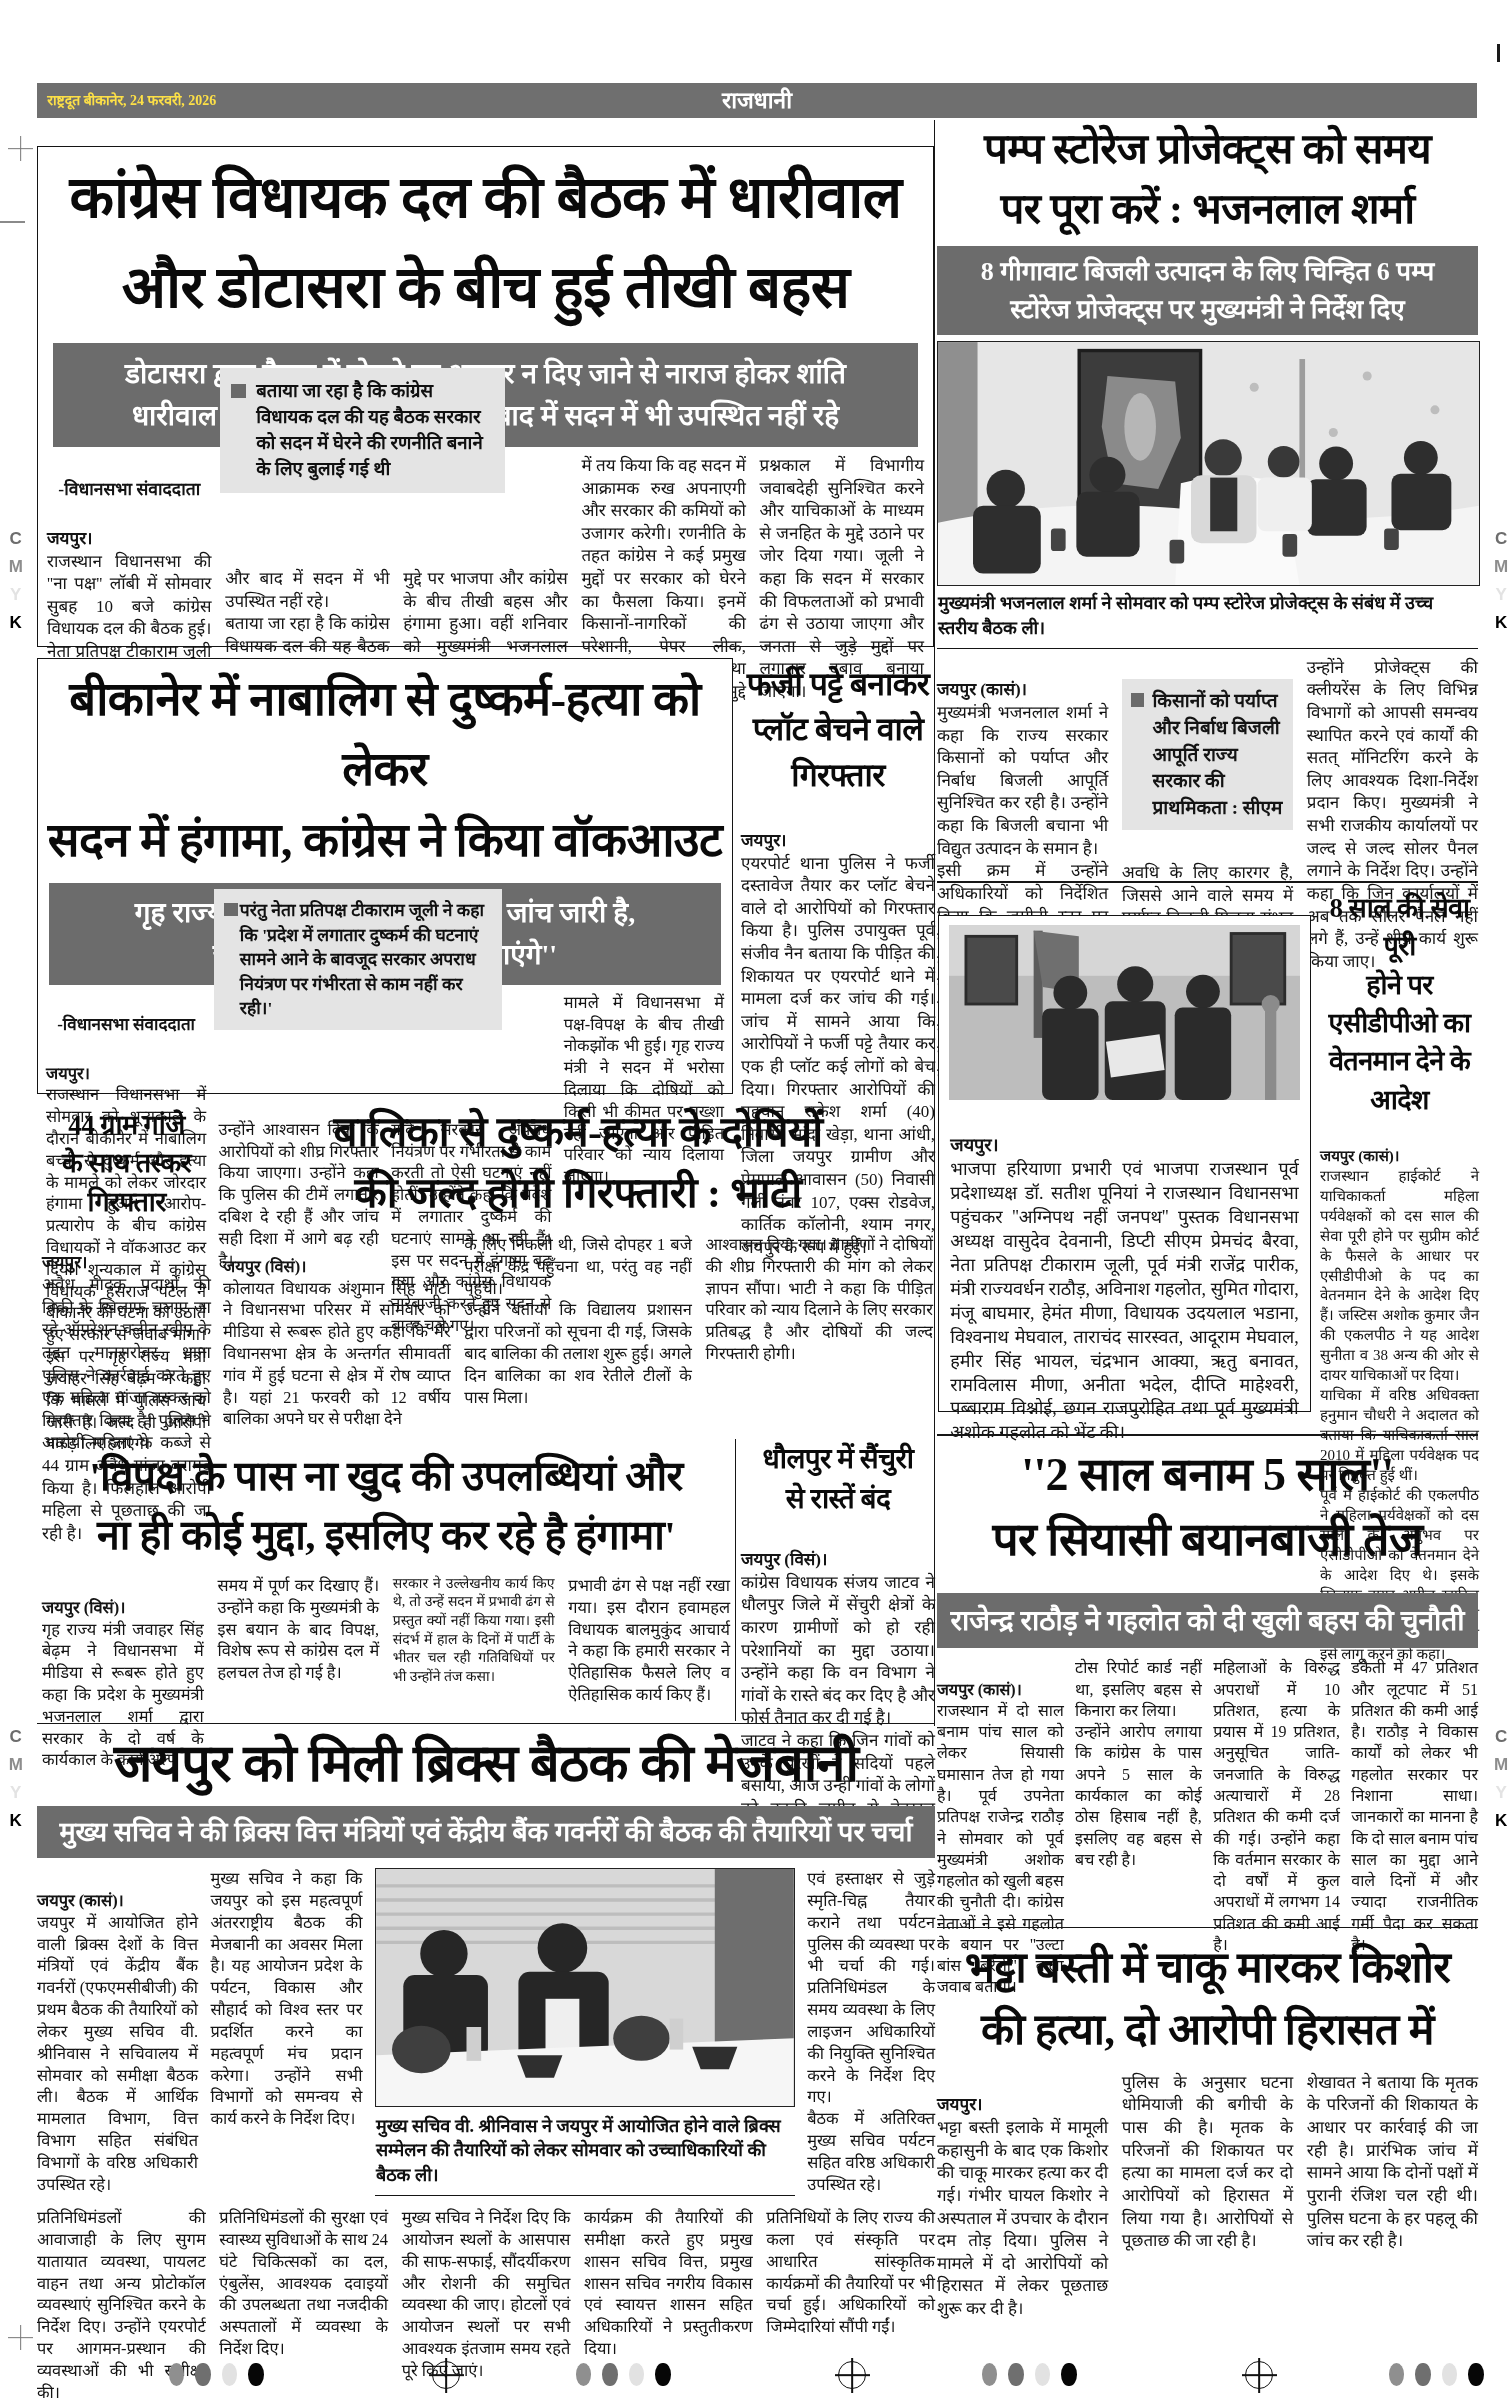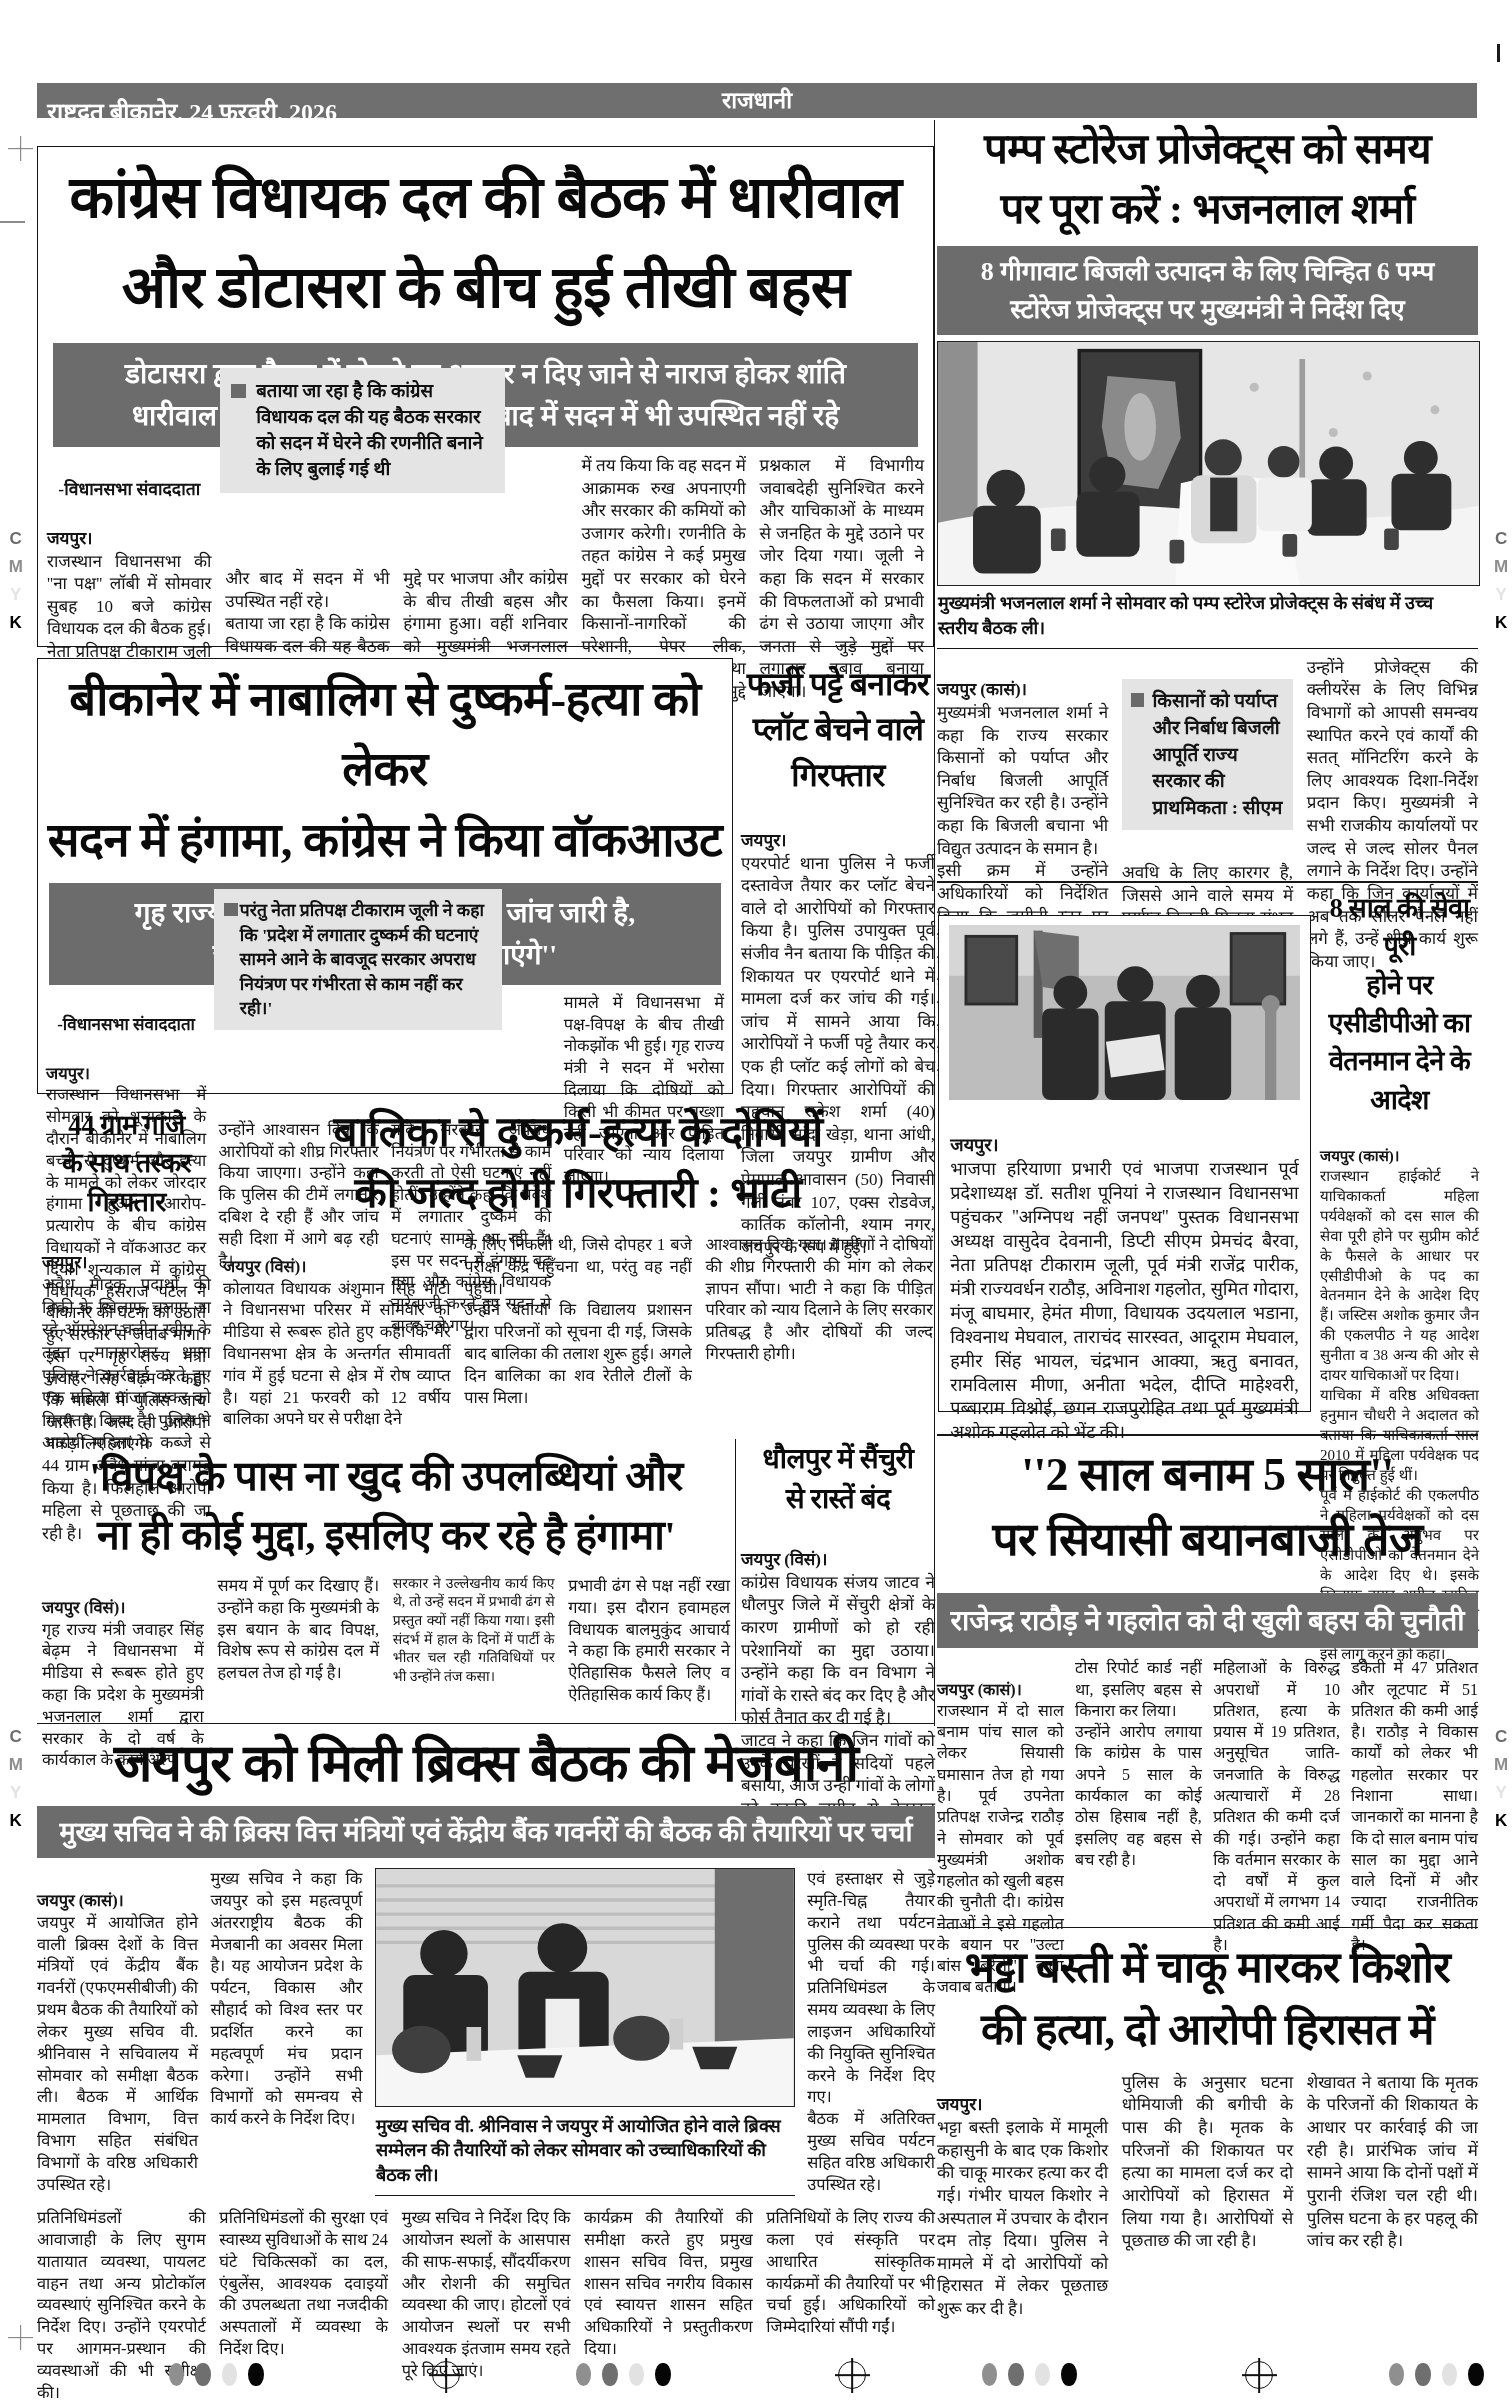--- a/index.html
+++ b/index.html
@@ -30,21 +30,21 @@
   .cross{position:absolute;width:25px;height:25px;}
   .cross:before{content:"";position:absolute;left:50%;top:0;bottom:0;width:1.7px;background:#777;transform:translateX(-50%);}
   .cross:after{content:"";position:absolute;top:50%;left:0;right:0;height:1.7px;background:#777;transform:translateY(-50%);}
 </style>
 </head>
 <body>
 
 <div id="page">
 
   <div class="art" style="left:37px;top:83px;width:1440px;height:35px;background:#6f6f6f;">
-    <div style="position:absolute;left:10.2px;top:12px;line-height:35px;color:#ffffff;font-weight:bold;font-size:24px;">राष्ट्रदूत बीकानेर, 24 फरवरी, 2026</div>
+    <div style="position:absolute;left:10.2px;top:0;line-height:35px;color:#fde047;font-weight:bold;font-size:14px;">राष्ट्रदूत बीकानेर, 24 फरवरी, 2026</div>
     <div style="position:absolute;left:50%;transform:translateX(-50%);top:0;line-height:35px;color:#fff;font-weight:bold;font-size:22.6px;">राजधानी</div>
   </div>
   <div style="position:absolute;left:1497px;top:44px;width:3.4px;height:18px;background:#1a1a1a;"></div>
 
   <div class="art boxed" style="left:37px;top:146px;width:897px;height:501px;">
     <div class="hl" style="font-size:58px;line-height:1.56;padding-top:5.6px;">कांग्रेस विधायक दल की बैठक में धारीवाल
 और डोटासरा के बीच हुई तीखी बहस</div>
     <div class="sub" style="margin:9px 14.7px 8px 14.7px;padding:10.2px 5.6px;font-size:28px;line-height:1.5;">डोटासरा द्वारा बैठक में बोलने का अवसर न दिए जाने से नाराज होकर शांति
 धारीवाल बैठक छोड़कर चले गए और बाद में सदन में भी उपस्थित नहीं रहे</div>
     <div class="cols" style="margin:0 9px;gap:13.6px;">

